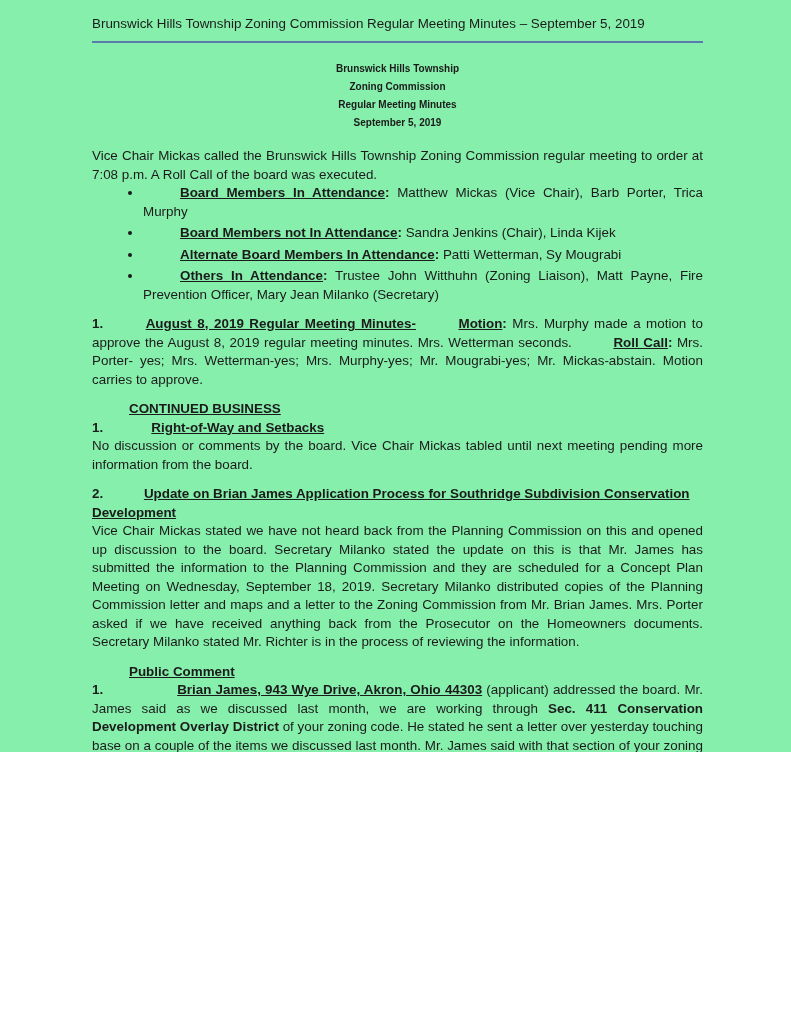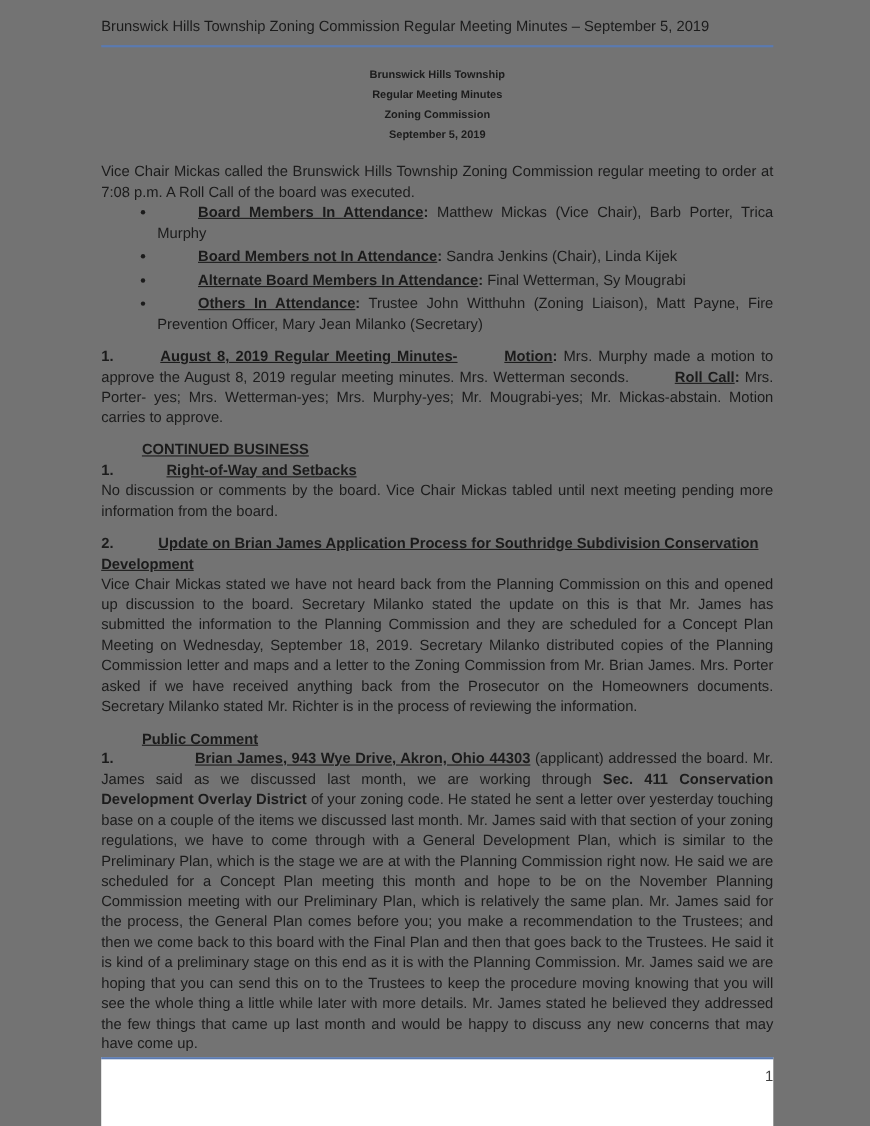--- a/index.html
+++ b/index.html
@@ -5,22 +5,22 @@
   html, body { margin: 0; padding: 0; }
   body {
     width: 791px; height: 1024px;
     background: #ffffff;
     font-family: "Liberation Sans", sans-serif;
     color: #1b1b1b;
     -webkit-font-smoothing: antialiased;
   }
   .page {
     position: relative;
-    width: 791px; height: 1024px;
-    background: #737373;
+    width: 791px; height: 752px;
+    background: #86efac;
     overflow: hidden;
   }
   .header {
     position: absolute;
     top: 0; left: 92px; right: 88px;
     padding-top: 15px; padding-bottom: 8px;
     border-bottom: 2px solid #5b7ab0;
     font-size: 13.4px;
     line-height: 18px;
     color: #1b1b1b;
@@ -62,31 +62,31 @@
 
 <div class="page">
 
   <div class="header" style="border-bottom-color: rgb(91, 122, 176);">
     <span>Brunswick Hills Township Zoning Commission Regular Meeting Minutes – September 5, 2019</span>
   </div>
 
   <div class="content">
     <div class="title-block">
       <div>Brunswick Hills Township</div>
+      <div>Zoning Commission</div>
       <div>Regular Meeting Minutes</div>
-      <div>Zoning Commission</div>
       <div>September 5, 2019</div>
     </div>
 
     <div>
         <p class="para tight"><span>Vice Chair Mickas called the Brunswick Hills Township Zoning Commission regular meeting to order at 7:08 p.m.  A Roll Call of the board was executed.</span></p>
         <ul class="bullets">
           <li><span class="b u">Board Members In Attendance</span><span class="b">:</span><span>  Matthew Mickas (Vice Chair), Barb Porter, Trica Murphy</span></li>
           <li><span class="b u">Board Members not In Attendance</span><span class="b">:</span><span>  Sandra Jenkins (Chair), Linda Kijek</span></li>
-          <li><span class="b u">Alternate Board Members In Attendance</span><span class="b">:</span><span>  Final Wetterman, Sy Mougrabi</span></li>
+          <li><span class="b u">Alternate Board Members In Attendance</span><span class="b">:</span><span>  Patti Wetterman, Sy Mougrabi</span></li>
           <li><span class="b u">Others In Attendance</span><span class="b">:</span><span>  Trustee John Witthuhn (Zoning Liaison), Matt Payne, Fire Prevention Officer, Mary Jean Milanko (Secretary)</span></li>
         </ul>
         <p class="para"><span class="b">1. </span><span class="b u">August 8, 2019 Regular Meeting Minutes-</span><span> </span><span class="b u">Motion</span><span class="b">:</span><span>  Mrs. Murphy made a motion to approve the August 8, 2019 regular meeting minutes.  Mrs. Wetterman seconds. </span><span class="b u">Roll Call</span><span class="b">:</span><span>  Mrs. Porter- yes; Mrs. Wetterman-yes; Mrs. Murphy-yes; Mr. Mougrabi-yes; Mr. Mickas-abstain.  Motion carries to approve.</span></p>
         <p class="para tight left"><span class="b u">CONTINUED BUSINESS</span></p>
         <p class="para tight left"><span class="b">1.&nbsp;&nbsp; </span><span class="b u">Right-of-Way and Setbacks</span></p>
         <p class="para"><span>No discussion or comments by the board.  Vice Chair Mickas tabled until next meeting pending more information from the board.</span></p>
         <p class="para tight left"><span class="b">2. </span><span class="b u">Update on Brian James Application Process for Southridge Subdivision Conservation Development</span></p>
         <p class="para"><span>Vice Chair Mickas stated we have not heard back from the Planning Commission on this and opened up discussion to the board. Secretary Milanko stated the update on this is that Mr. James has submitted the information to the Planning Commission and they are scheduled for a Concept Plan Meeting on Wednesday, September 18, 2019.  Secretary Milanko distributed copies of the Planning Commission letter and maps and a letter to the Zoning Commission from Mr. Brian James. Mrs. Porter asked if we have received anything back from the Prosecutor on the Homeowners documents. Secretary Milanko stated Mr. Richter is in the process of reviewing the information.</span></p>
         <p class="para tight left"><span class="b u">Public Comment</span></p>
         <p class="para"><span class="b">1.</span><span class="tab"></span><span class="b u">Brian James, 943 Wye Drive, Akron, Ohio 44303</span><span> (applicant) addressed the board. Mr. James said as we discussed last month, we are working through </span><span class="b">Sec. 411 Conservation Development Overlay District</span><span> of your zoning code. He stated he sent a letter over yesterday touching base on a couple of the items we discussed last month. Mr. James said with that section of your zoning regulations, we have to come through with a General Development Plan, which is similar to the Preliminary Plan, which is the stage we are at with the Planning Commission right now.  He said we are scheduled for a Concept Plan meeting this month and hope to be on the November Planning Commission meeting with our Preliminary Plan, which is relatively the same plan. Mr. James said for the process, the General Plan comes before you; you make a recommendation to the Trustees; and then we come back to this board with the Final Plan and then that goes back to the Trustees. He said it is kind of a preliminary stage on this end as it is with the Planning Commission. Mr. James said we are hoping that you can send this on to the Trustees to keep the procedure moving knowing that you will see the whole thing a little while later with more details.  Mr. James stated he believed they addressed the few things that came up last month and would be happy to discuss any new concerns that may have come up.</span></p>

